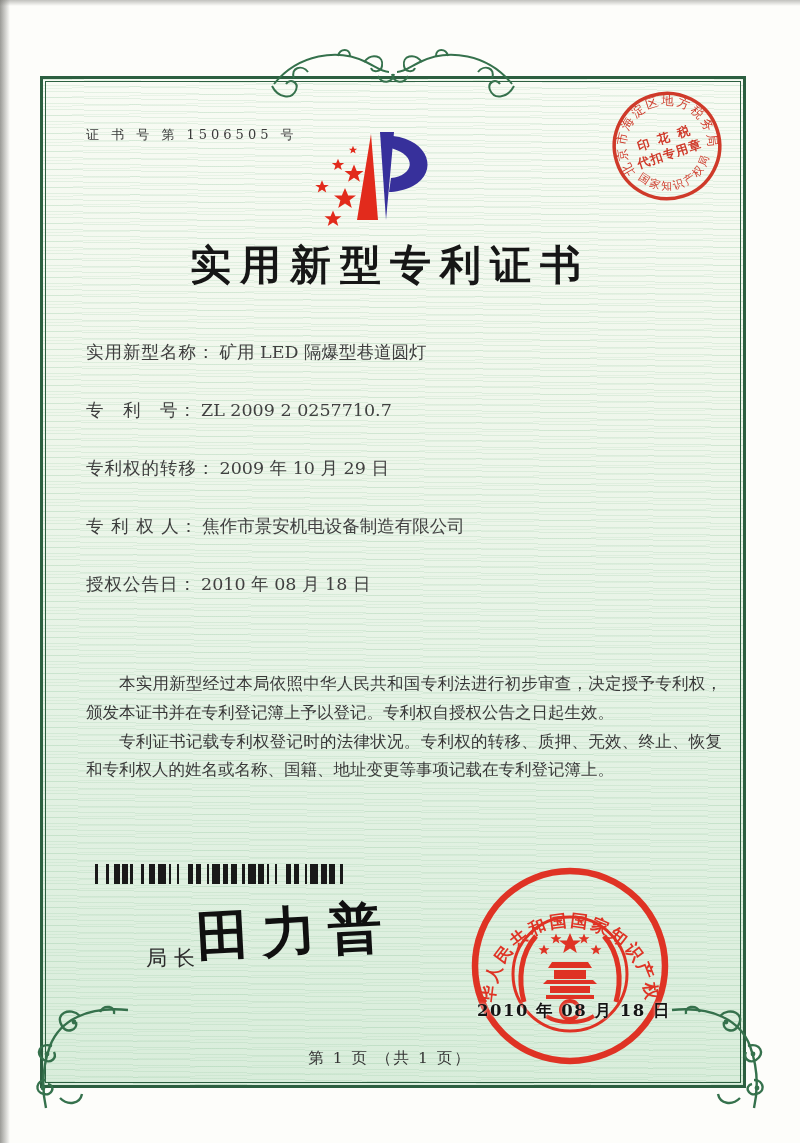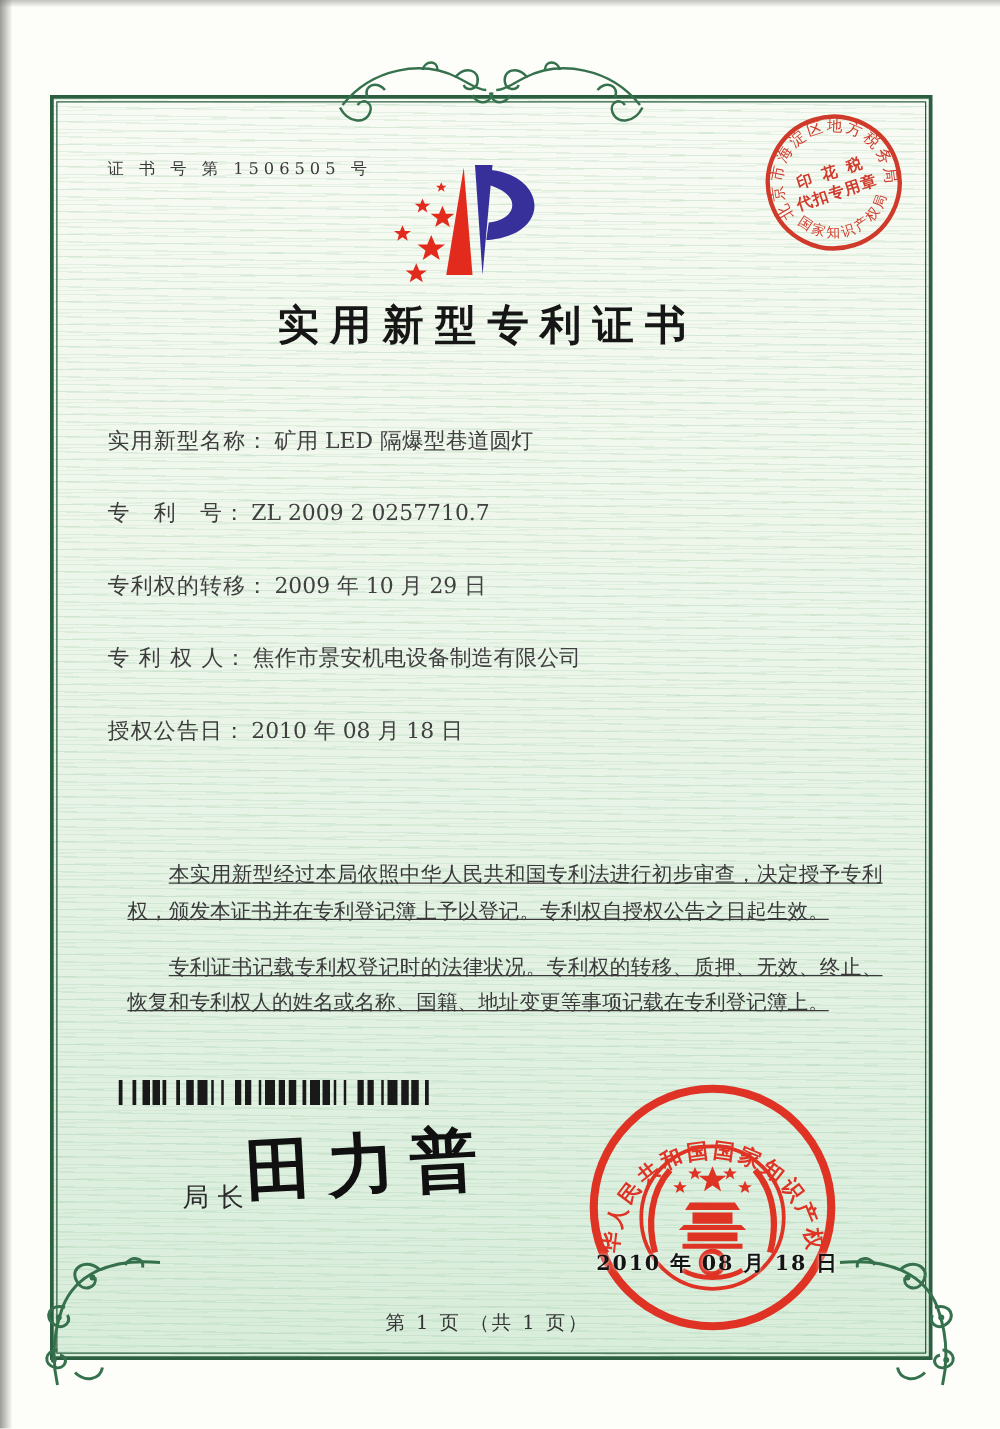--- a/index.html
+++ b/index.html
@@ -23,32 +23,32 @@
       linear-gradient(180deg,#f8fbf4 0%,#f0f7ec 30%,#e4f2e4 65%,#d9eddb 100%);
   }
   .frame-inner{position:absolute; inset:2px; border:1px solid #2c5f40;}
   .decor{position:absolute; pointer-events:none;}
   
   .cert-no{position:absolute; left:86px; top:126px; font-size:13px; letter-spacing:4px; color:#3a3a3a;}
   
   .logo{position:absolute; left:305px; top:128px;}
   
   .title{position:absolute; left:40px; top:238px; width:700px; text-align:center;
-    font-size:33px; font-weight:bold; letter-spacing:9px; color:#161616;}
+    font-size:41px; font-weight:bold; letter-spacing:9px; color:#161616;}
   
   .tax-stamp{position:absolute; left:605px; top:84px;}
   
   .fields{position:absolute; left:86px; top:340px; width:640px;}
   .field-row{height:58px; font-size:17.5px; color:#3d3d3d; white-space:nowrap;}
   .f-label{letter-spacing:1px;}
   .f-value{margin-left:4px; color:#404040;}
   
   .body-text{position:absolute; left:86px; top:670px; width:636px;
     font-size:16.5px; line-height:28.8px; color:#393939; text-align:justify;}
-  .body-text p{margin:16px; text-indent:2em;text-decoration:underline;}
+  .body-text p{margin:0; text-indent:2em;}
   
   .barcode{position:absolute; left:95px; top:864px; width:248px; height:20px; display:flex;}
   .barcode span{height:100%;}
   .barcode .b{background:#191919;}
   
   .director-label{position:absolute; left:146px; top:944px; font-size:21px; letter-spacing:7px; color:#2a2a2a;}
   .director-sig{position:absolute; left:196px; top:896px; font-size:54px; font-weight:bold;
     color:#101010; letter-spacing:12px; transform:rotate(-3deg);
     font-family:"DejaVu Serif","Liberation Serif",serif;}
   

